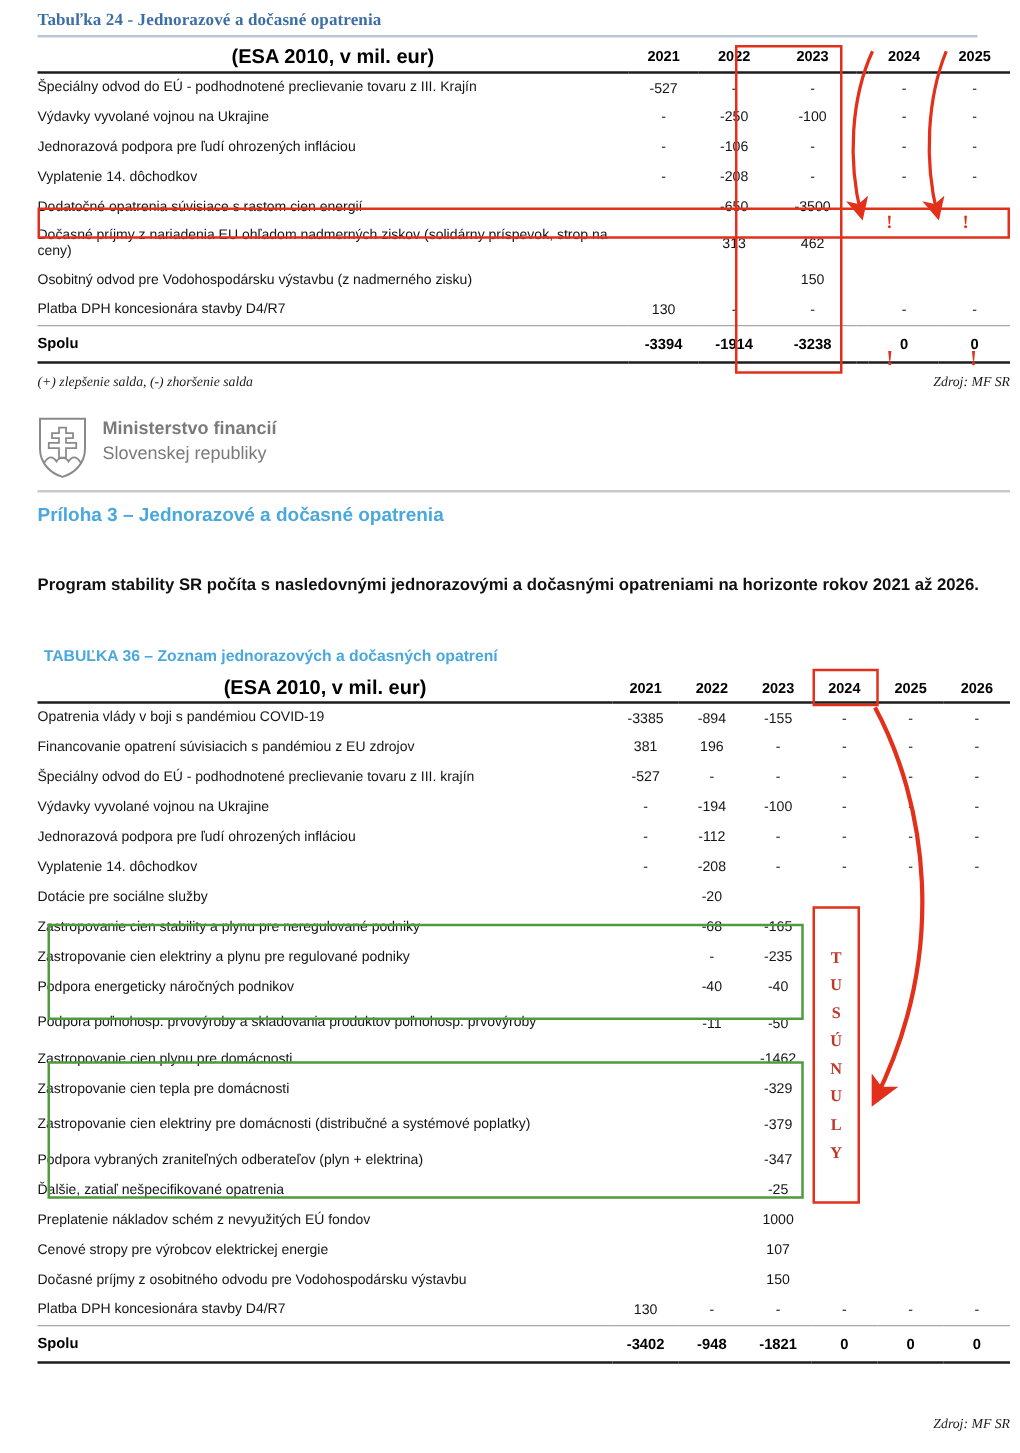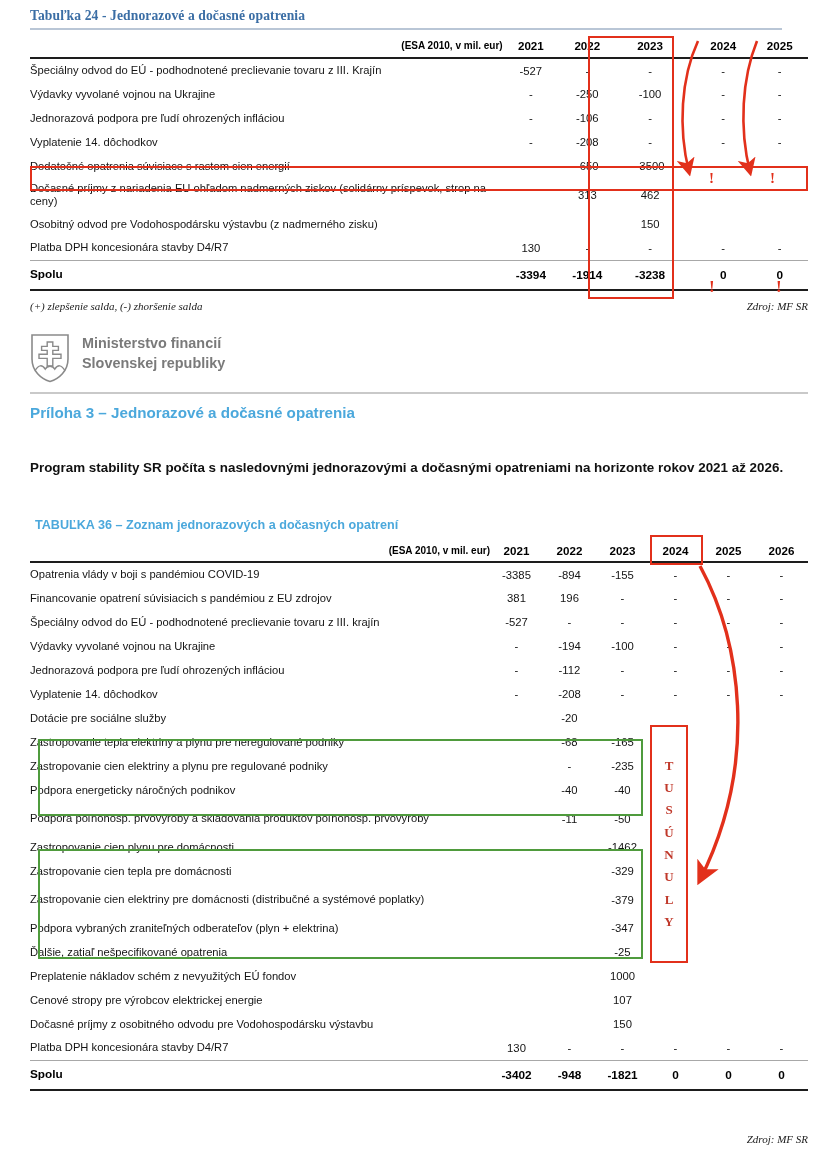--- a/index.html
+++ b/index.html
@@ -10,21 +10,21 @@
     -webkit-font-smoothing:antialiased;
   }
   .page{position:absolute;inset:0;}
 
   
   .tbl{position:absolute;border-collapse:collapse;table-layout:fixed;}
   .tbl td,.tbl th{padding:0;vertical-align:middle;}
   .lbl{font-size:11.2px;color:#141414;text-align:left;padding-left:8px;line-height:1.15;}
   .num{font-size:11.3px;color:#141414;text-align:center;}
   .hd{font-size:11.6px;font-weight:bold;color:#000;text-align:center;}
-  .hdlbl{font-size:10px;font-weight:bold;color:#000;text-align:right;padding-left:10px;}
+  .hdlbl{font-size:16px;font-weight:bold;color:#000;text-align:center;padding-left:10px;}
   .tot{font-size:11.8px;font-weight:bold;color:#000;}
   .tot.num{font-size:11.8px;font-weight:bold;}
 
   
   #t1-title{
     position:absolute;left:30px;top:8px;
     font-family:"Liberation Serif", serif;
     font-weight:bold;font-size:13.6px;color:#3b6ea5;
     letter-spacing:.1px;white-space:nowrap;
   }
@@ -48,21 +48,21 @@
     font-style:italic;font-size:11px;color:#1a1a1a;}
 
   
   .redbox{position:absolute;border:2.4px solid #e2301b;box-sizing:border-box;pointer-events:none;}
   .redmark{position:absolute;color:#e2301b;font-weight:bold;font-family:"Liberation Serif",serif;}
 
   
   #logo-wrap{position:absolute;left:30px;top:333px;width:420px;height:56px;}
   #logo-shield{position:absolute;left:0;top:0;width:40px;height:50px;}
   #min-l1{position:absolute;left:52px;top:2px;font-size:14.4px;color:#7a7a7a;font-weight:bold;}
-  #min-l2{position:absolute;left:52px;top:22px;font-size:14.4px;color:#7a7a7a;font-weight:bold;}
+  #min-l2{position:absolute;left:52px;top:22px;font-size:14.4px;color:#7a7a7a;font-weight:normal;}
   #hdr-rule{position:absolute;left:30px;top:392px;width:778px;height:2px;background:#c9c9c9;}
 
   #annex-title{position:absolute;left:30px;top:404px;font-size:15.2px;font-weight:bold;
     color:#4ba8dc;letter-spacing:0px;}
 
   #intro{position:absolute;left:30px;top:458px;width:778px;
     font-size:13.4px;font-weight:bold;color:#111;line-height:1.5;
     text-align:justify;}
 
   #t2-title{position:absolute;left:35px;top:518px;font-size:12.6px;font-weight:bold;
@@ -311,21 +311,21 @@
         <tr>
           <td class="lbl">Dotácie pre sociálne služby</td>
           <td class="num"></td>
           <td class="num">-20</td>
           <td class="num"></td>
           <td class="num"></td>
           <td class="num"></td>
           <td class="num"></td>
         </tr>
         <tr>
-          <td class="lbl">Zastropovanie tepla elektriny a plynu pre neregulované podniky</td>
+          <td class="lbl">Zastropovanie cien stability a plynu pre neregulované podniky</td>
           <td class="num"></td>
           <td class="num">-68</td>
           <td class="num">-165</td>
           <td class="num"></td>
           <td class="num"></td>
           <td class="num"></td>
         </tr>
         <tr>
           <td class="lbl">Zastropovanie cien elektriny a plynu pre regulované podniky</td>
           <td class="num"></td>

